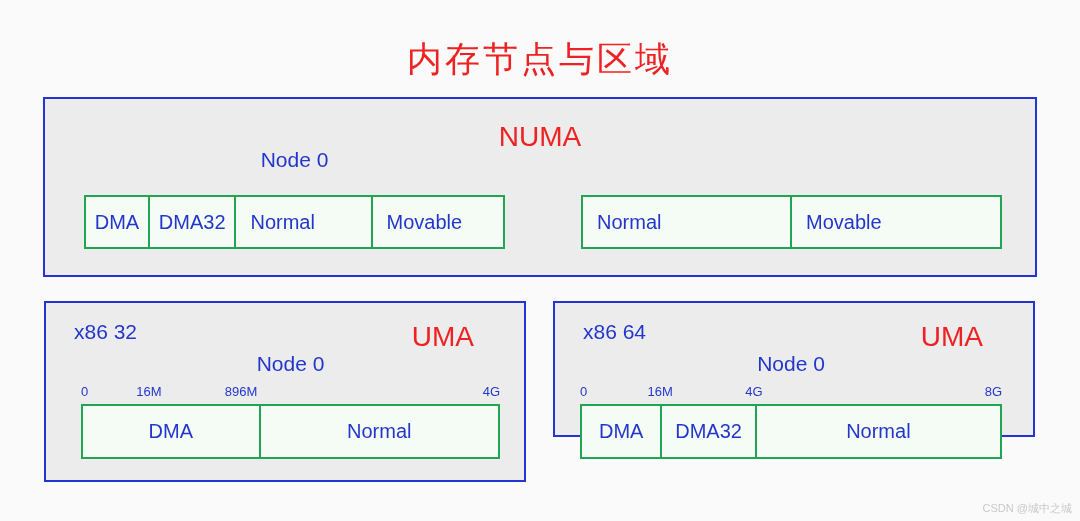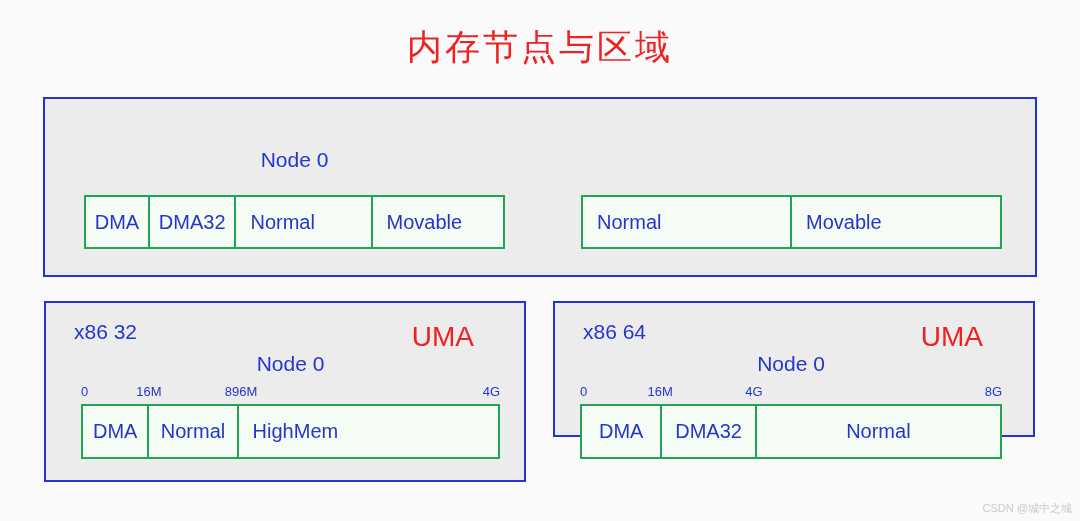--- a/index.html
+++ b/index.html
@@ -10,21 +10,21 @@
   }
   :root{
     --red:#ee2222;
     --blue:#2336cc;
     --border-blue:#2333d4;
     --green:#22a455;
     --zone-bg:#f5fcf5;
     --panel-bg:#ececec;
   }
   .page-title{
-    position:absolute;top:24px;left:0;width:100%;
+    position:absolute;top:36px;left:0;width:100%;
     text-align:center;font-size:35px;letter-spacing:3px;
     color:var(--red);
   }
   .panel{
     position:absolute;background:var(--panel-bg);
     border:2px solid var(--border-blue);box-sizing:border-box;
   }
   .panel-numa{left:43px;top:97px;width:994px;height:180px;}
   .panel-uma1{left:44px;top:301px;width:482px;height:181px;}
   .panel-uma2{left:553px;top:301px;width:482px;height:136px;text-decoration:underline;}
@@ -67,20 +67,21 @@
   .watermark{
     position:absolute;right:8px;bottom:5px;font-size:11px;color:#c9c9c9;margin-top:20px;
   }
 </style>
 </head>
 <body>
 
 <div class="page-title">内存节点与区域</div>
 
 <div class="panel panel-numa">
+  <div class="big-label numa-label">NUMA</div>
 
   <div class="node-group" style="left:39px;width:421px;">
     <div class="node-label">Node 0</div>
     <div class="zone-row zone-row-numa">
         <div class="zone" style="flex-grow: 68;">DMA</div>
         <div class="zone" style="flex-grow: 93;">DMA32</div>
         <div class="zone zone-left" style="flex-grow: 132;">Normal</div>
         <div class="zone zone-left" style="flex-grow: 128;">Movable</div>
       </div>
   </div>
@@ -99,21 +100,20 @@
   <div class="node-label-uma" style="left:35px;width:419px;">Node 0</div>
   <div class="tick-row" style="left:35px;width:419px;">
       <span class="tick" style="left: 0%;">0</span>
       <span class="tick tick-mid" style="left: 16.2%;">16M</span>
       <span class="tick tick-mid" style="left: 38.2%;">896M</span>
       <span class="tick tick-last" style="left: 100%;">4G</span>
     </div>
   <div class="zone-row zone-row-uma" style="left:35px;width:419px;">
       <div class="zone" style="flex-grow: 68;">DMA</div>
       <div class="zone" style="flex-grow: 92;">Normal</div>
-      <div class="zone zone-left" style="flex-grow: 259;">HighMem</div>
     </div>
 </div>
 
 <div class="panel panel-uma2">
   <div class="arch-label">x86 64</div>
   <div class="big-label uma-label">UMA</div>
   <div class="node-label-uma" style="left:25px;width:422px;">Node 0</div>
   <div class="tick-row" style="left:25px;width:422px;">
       <span class="tick" style="left: 0%;">0</span>
       <span class="tick tick-mid" style="left: 19%;">16M</span>

